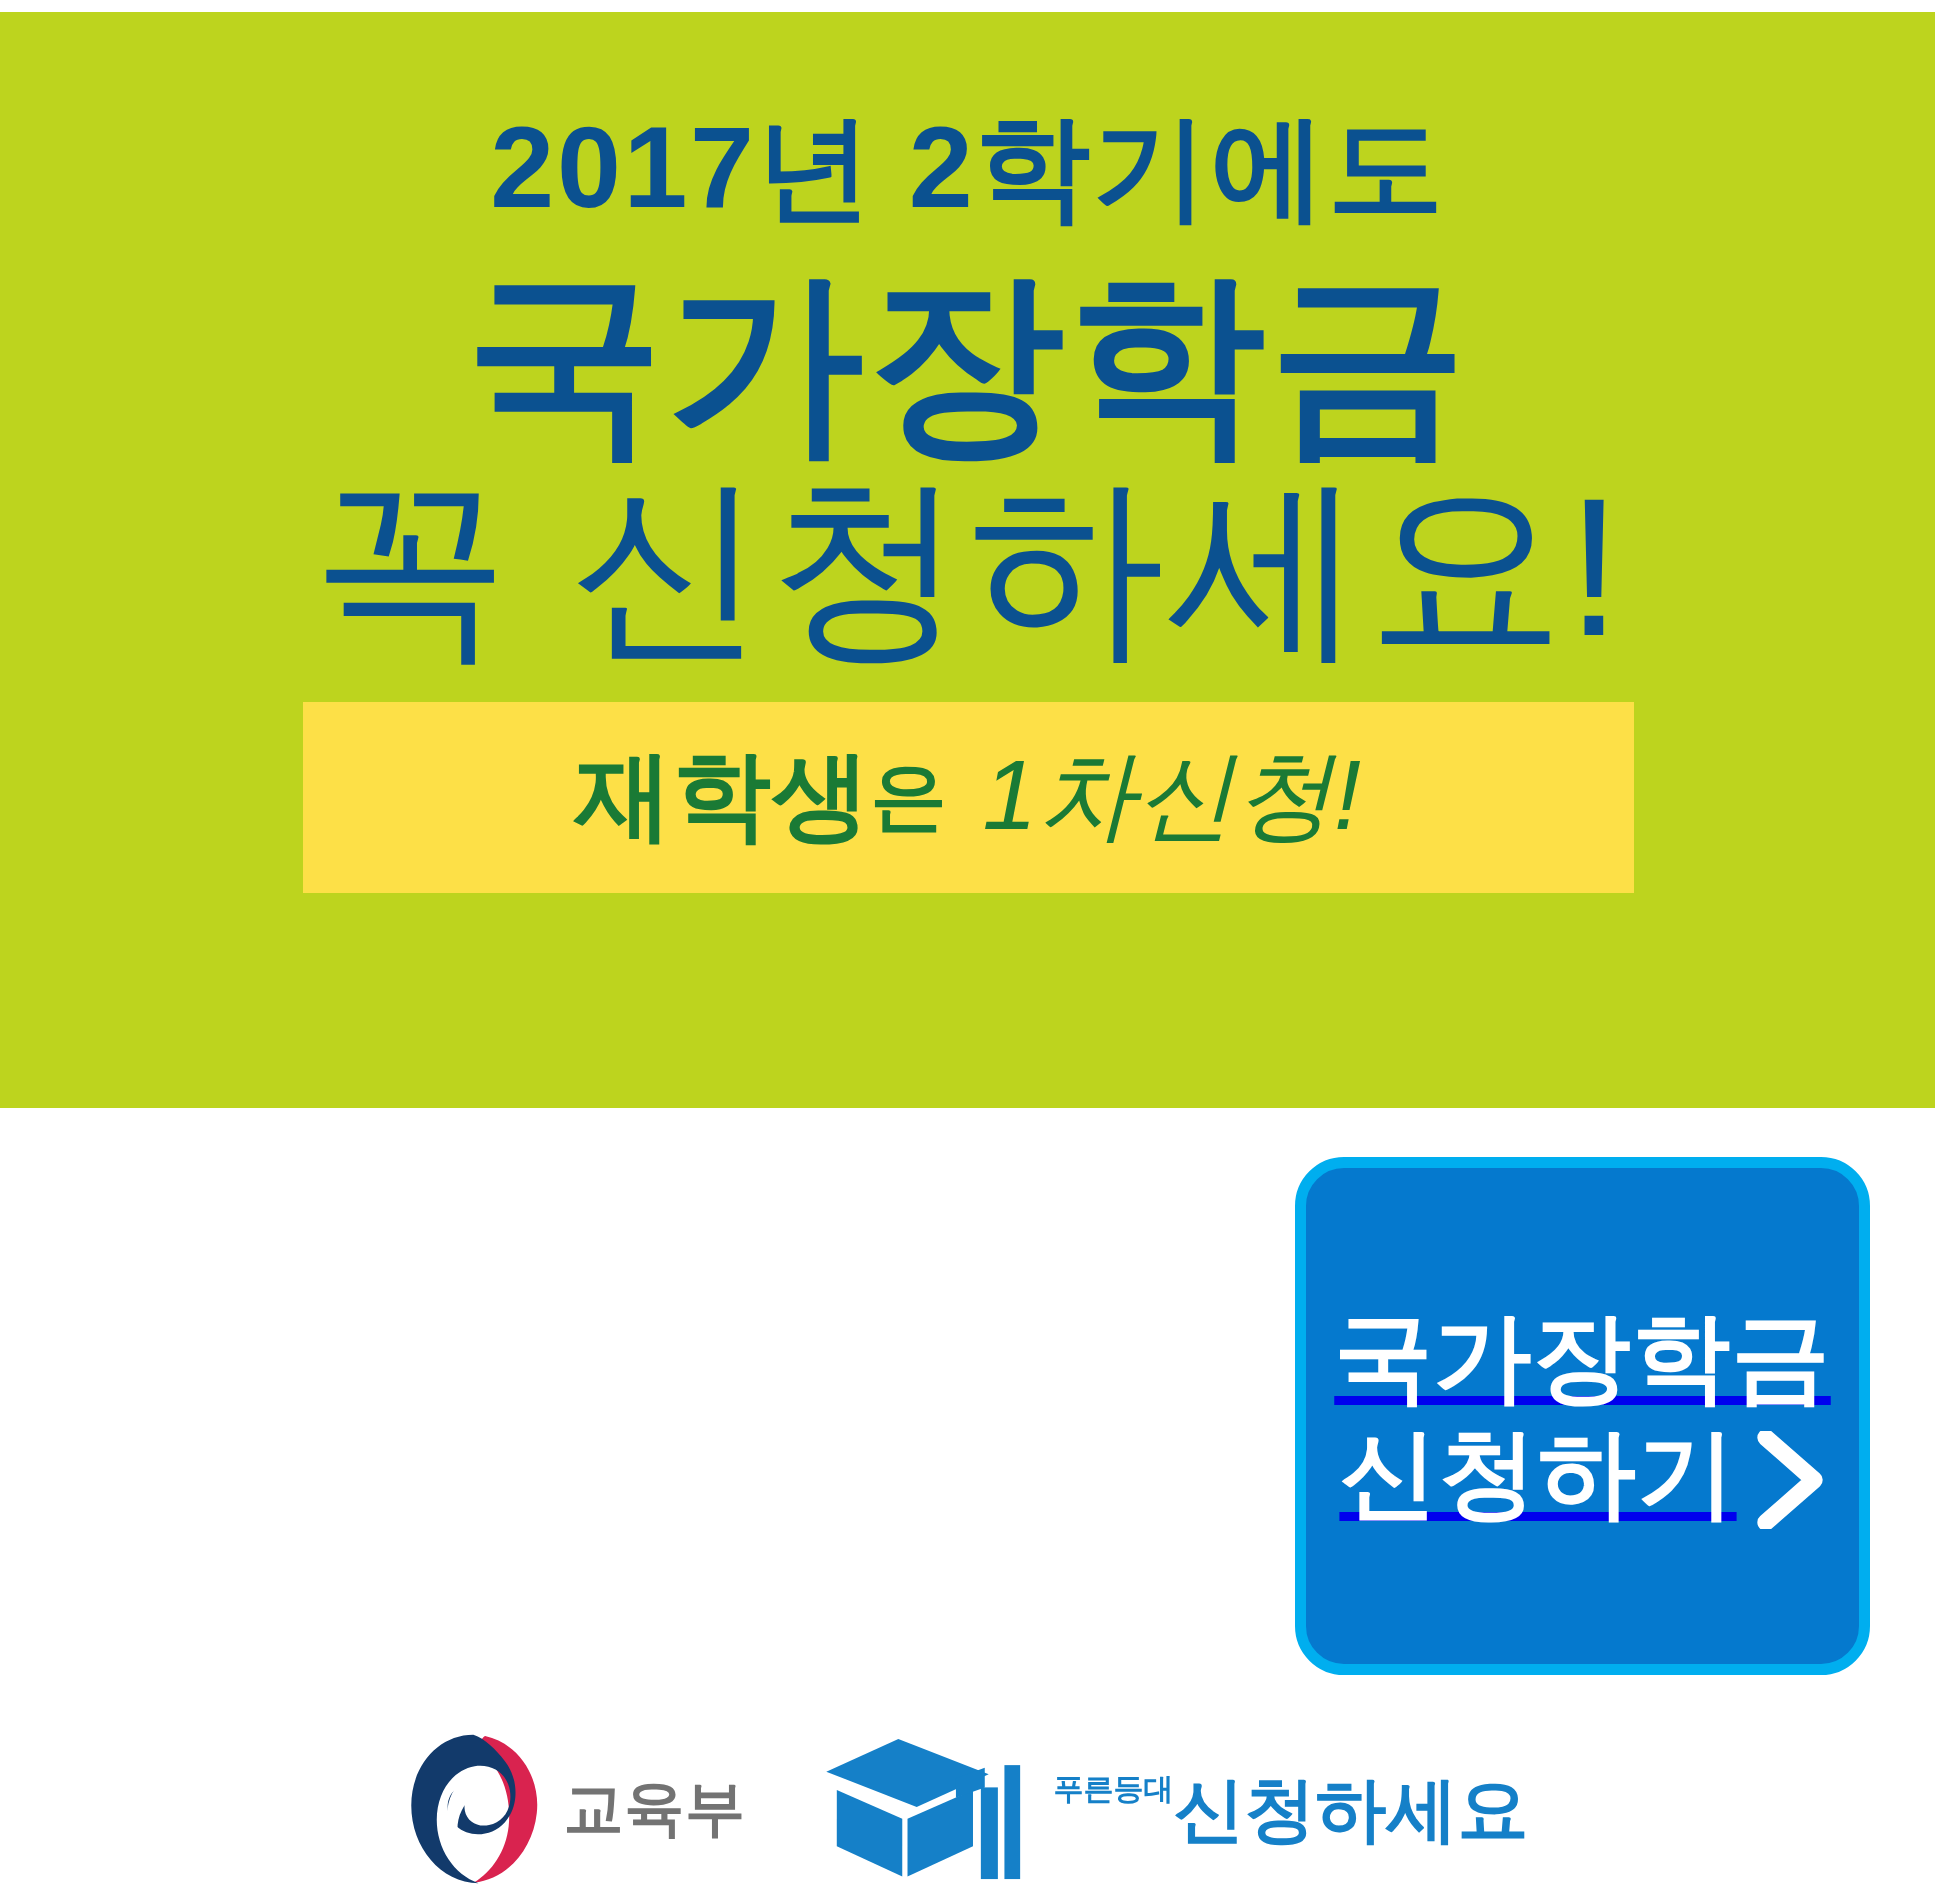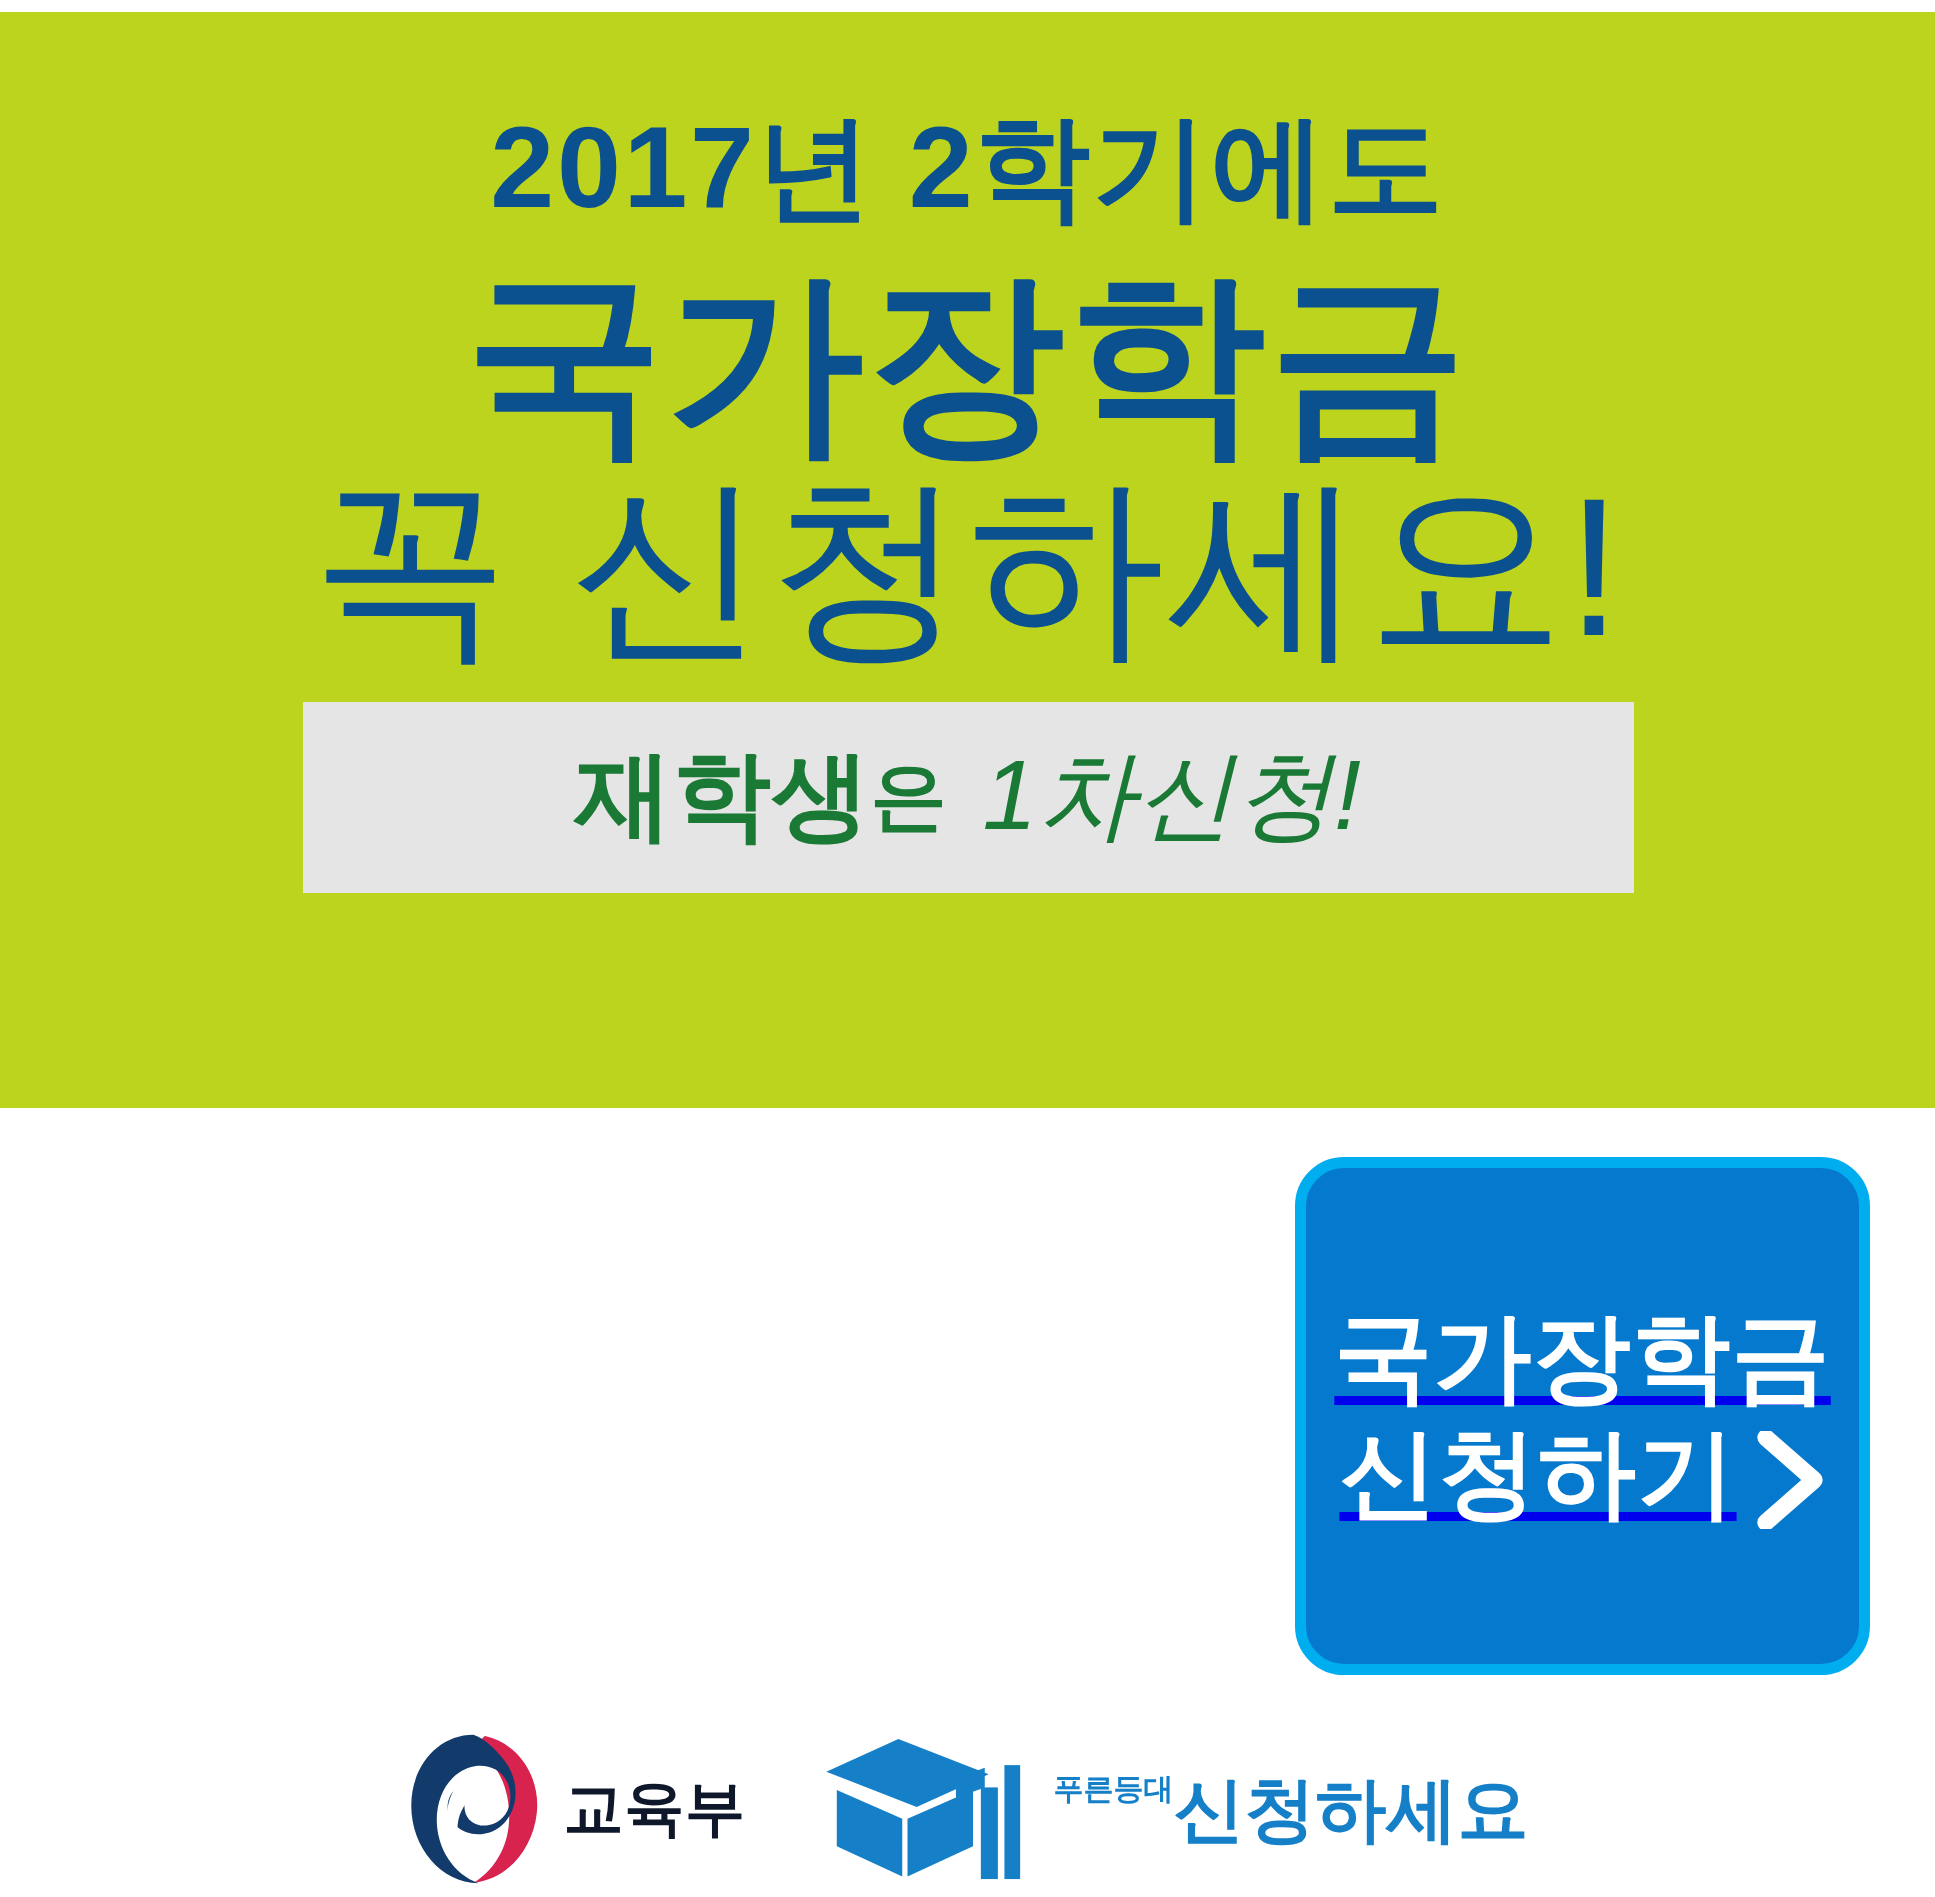--- a/index.html
+++ b/index.html
@@ -47,21 +47,21 @@
     font-size:197px;
     line-height:0.98;
     font-weight:normal;
     color:#0b5190;
     letter-spacing:2.6px;
     white-space:nowrap;
     text-align:center;
   }
   .hero-highlight {
     margin-top:38px;
-    background:#e5e5e5;
+    background:#fde047;
     width:1331px;
     height:191px;
     display:flex; align-items:center; justify-content:center;
     white-space:nowrap;
   }
   .hl-strong {
     font-size:98px; font-weight:bold; color:#1a7a35; letter-spacing:0.7px;
   }
   .hl-mid {
     font-size:76px; font-weight:bold; color:#1a7a35; letter-spacing:0.7px;
@@ -108,21 +108,21 @@
 
   
   .footer {
     position:absolute; left:0; top:1721px;
     width:1936px; height:176px;
     display:flex; align-items:center; justify-content:center;
     gap:79px;
   }
   .logo-group { display:flex; align-items:center; gap:22px; }
   .moe-name {
-    font-size:60px; font-weight:bold; color:#0f172a; letter-spacing:0.7px;
+    font-size:60px; font-weight:bold; color:#737373; letter-spacing:0.7px;
   }
   .kosaf-text { display:flex; flex-direction:row; justify-content:center; margin-left:3.9px; }
   .kosaf-sub {
     font-size:30px; font-weight:bold; color:#1580c8; letter-spacing:0px;
     line-height:1; margin-bottom:5.2px;
   }
   .kosaf-main {
     font-size:71px; font-weight:bold; color:#1580c8; letter-spacing:0px;
     line-height:1;
   }

